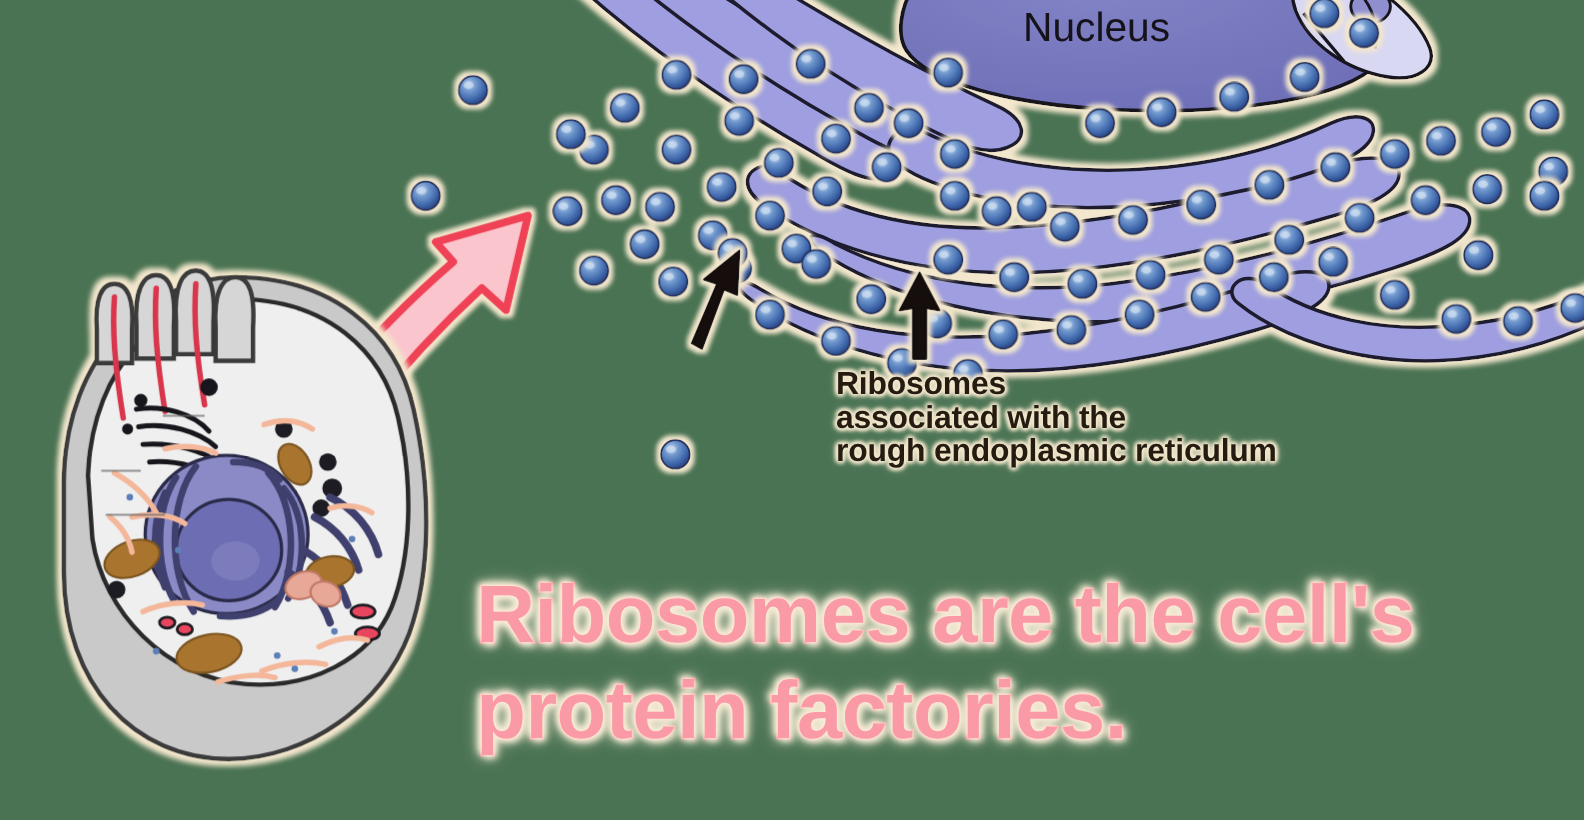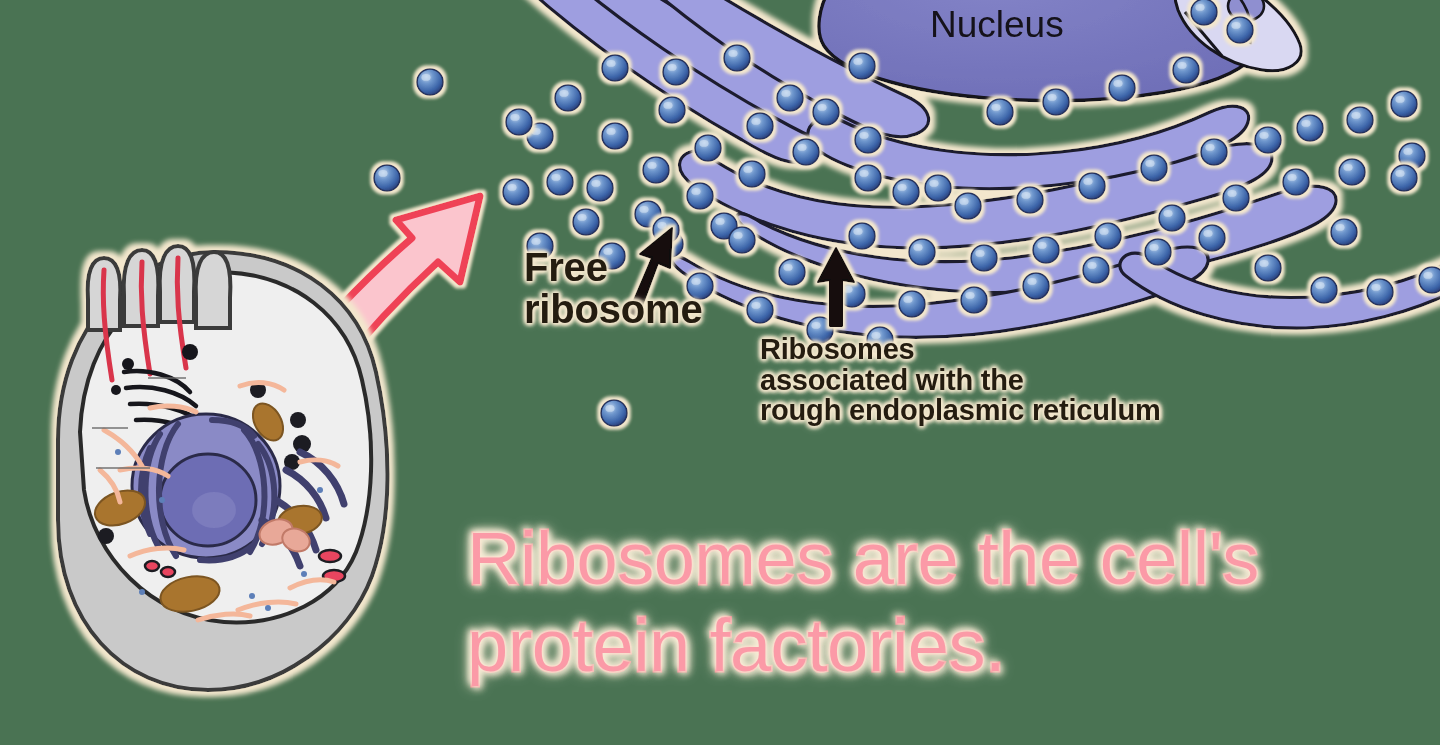--- a/index.html
+++ b/index.html
@@ -35,24 +35,24 @@
   #free-ribosome-label{
     left:524px;top:246px;
     font-size:40px;
   }
   #rer-label{
     left:760px;top:334px;
     font-size:29px;
   }
   #main-caption{
     position:absolute;
-    left:467px;top:515px;
+    left:433px;top:515px;
     width:900px;
     font-size:74px;
-    font-weight:400;
+    font-weight:700;
     line-height:1.18;
     letter-spacing:-0.5px;
     color:#fb9aa7;
     -webkit-text-stroke:3px #f4566f;
     paint-order:stroke fill;
     text-shadow:
       0 0 6px #f7ecd6, 0 0 11px #f7ecd6, 0 0 16px #f7ecd6,
       3px 3px 7px #f7ecd6, -3px -3px 7px #f7ecd6;
   }
 </style>
@@ -358,22 +358,20 @@
       <g stroke="#6b6b6b" stroke-width="2" fill="none" opacity=".7">
         <path d="M92,428 L128,428"></path>
           <path d="M96,468 L150,468"></path>
         <path d="M148,378 L186,378"></path>
       </g>
     </g>
   </svg>
 
   <div class="lbl" id="nucleus-label">Nucleus</div>
 
-  <div class="lbl" id="free-ribosome-label">Free
-ribosome</div>
 
   <div class="lbl" id="rer-label">Ribosomes
 associated with the
 rough endoplasmic reticulum</div>
 
   <div id="main-caption">Ribosomes are the cell's protein factories.</div>
 
 </div>
 
 </body></html>

